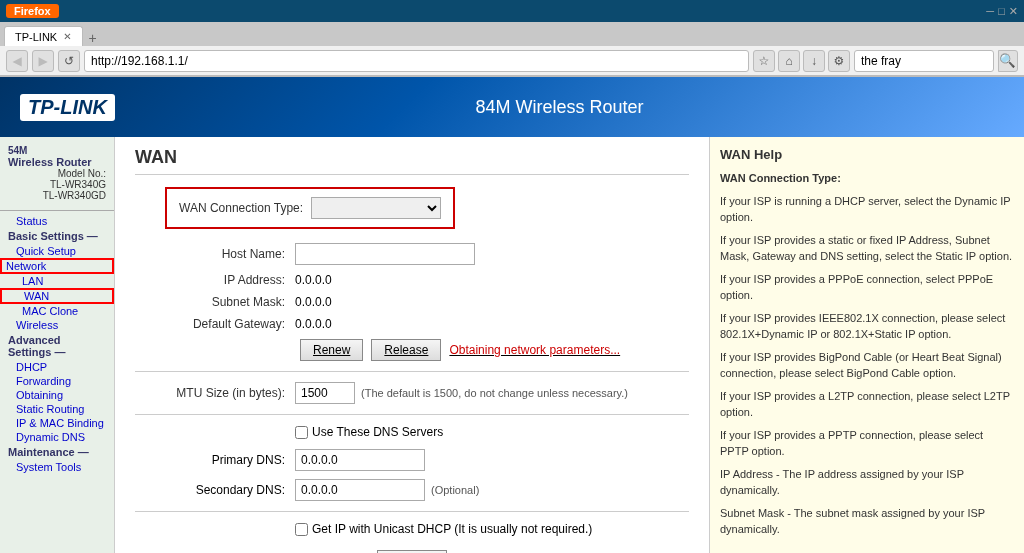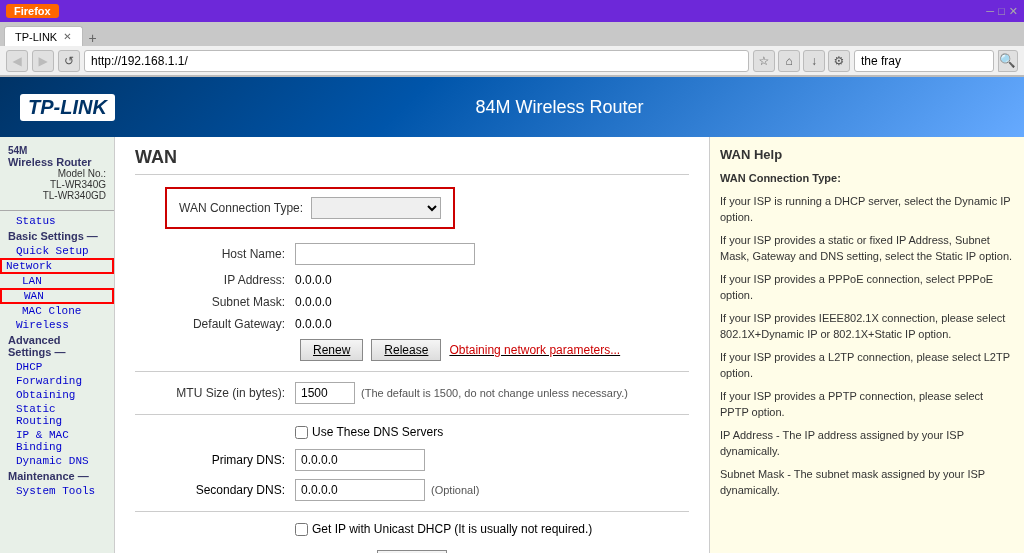--- a/index.html
+++ b/index.html
@@ -1,20 +1,20 @@
 <!DOCTYPE html>
 <html><head>
   <meta charset="utf-8">
   <style>
     * { margin: 0; padding: 0; box-sizing: border-box; }
     body { font-family: Arial, sans-serif; font-size: 12px; background: #fff; width: 1024px; height: 553px; overflow: hidden; }
 
     
     .browser-chrome { background: #ddd; border-bottom: 1px solid #bbb; }
-    .title-bar { background: #6d28d9; color: #fff; padding: 3px 6px; display: flex; align-items: center; gap: 6px; height: 22px; justify-content: space-between; }
+    .title-bar { background: #0c4a6e; color: #fff; padding: 3px 6px; display: flex; align-items: center; gap: 6px; height: 22px; justify-content: space-between; }
     .title-bar-left { display: flex; align-items: center; gap: 4px; }
     .firefox-btn { background: #f60; color: #fff; font-size: 11px; font-weight: bold; padding: 1px 8px; border-radius: 3px; }
     .tab-bar { background: #c8c8c8; display: flex; align-items: flex-end; padding: 0 4px; height: 24px; }
     .tab { background: #e8e8e8; border: 1px solid #bbb; border-bottom: none; padding: 3px 10px; font-size: 11px; display: flex; align-items: center; gap: 6px; height: 20px; border-radius: 3px 3px 0 0; }
     .tab.active { background: #fff; }
     .tab-close { font-size: 10px; color: #666; cursor: pointer; }
     .new-tab { background: none; border: none; font-size: 14px; color: #666; padding: 0 6px; cursor: pointer; }
     .nav-bar { background: #f0f0f0; border-bottom: 1px solid #bbb; display: flex; align-items: center; gap: 4px; padding: 3px 6px; height: 30px; }
     .nav-btn { background: #e0e0e0; border: 1px solid #bbb; border-radius: 3px; width: 22px; height: 22px; display: flex; align-items: center; justify-content: center; font-size: 12px; cursor: pointer; color: #555; }
     .nav-btn.disabled { color: #bbb; }
@@ -26,21 +26,21 @@
     
     .main-layout { display: flex; height: 461px; }
 
     
     .router-header { background: linear-gradient(135deg, #003366 0%, #0055aa 40%, #66aaff 100%); height: 60px; display: flex; align-items: center; padding: 0 20px; }
 
     
     .sidebar { width: 115px; background: #e8f0e8; border-right: 1px solid #ccc; padding: 8px 0; overflow-y: auto; flex-shrink: 0; }
     .sidebar-model { color: #336; font-size: 11px; padding: 0 8px 6px 8px; }
     .sidebar-section { font-weight: bold; color: #336; font-size: 11px; padding: 2px 8px; }
-    .sidebar-item { color: #00c; font-size: 11px; padding: 1px 8px 1px 16px; cursor: pointer; text-decoration: none; display: block; font-family: Liberation Mono, monospace; }
+    .sidebar-item { color: #00c; font-size: 11px; padding: 1px 8px 1px 16px; cursor: pointer; text-decoration: none; display: block; }
     .sidebar-divider { border-top: 1px solid #aaa; margin: 3px 0; }
 
     
     .content-area { flex: 1; padding: 10px 20px; overflow-y: auto; background: #fff; }
     .page-title { font-size: 18px; font-weight: bold; color: #333; margin-bottom: 12px; padding-bottom: 6px; border-bottom: 1px solid #ccc; }
     .form-row { display: flex; align-items: center; margin-bottom: 8px; }
     .form-label { width: 160px; text-align: right; padding-right: 10px; color: #333; font-size: 12px; }
     .form-input { border: 1px solid #aaa; padding: 2px 5px; font-size: 12px; height: 22px; }
     .form-input-wide { width: 180px; }
 
@@ -236,20 +236,21 @@
   </div>
 
   <div class="help-panel">
     <div class="help-title">WAN Help</div>
     <div class="help-text">
       <p><b>WAN Connection Type:</b></p>
       <p>If your ISP is running a DHCP server, select the Dynamic IP option.</p>
       <p>If your ISP provides a static or fixed IP Address, Subnet Mask, Gateway and DNS setting, select the Static IP option.</p>
       <p>If your ISP provides a PPPoE connection, select PPPoE option.</p>
       <p>If your ISP provides IEEE802.1X connection, please select 802.1X+Dynamic IP or 802.1X+Static IP option.</p>
+      <p>If your ISP provides BigPond Cable (or Heart Beat Signal) connection, please select BigPond Cable option.</p>
       <p>If your ISP provides a L2TP connection, please select L2TP option.</p>
       <p>If your ISP provides a PPTP connection, please select PPTP option.</p>
       <p>IP Address - The IP address assigned by your ISP dynamically.</p>
       <p>Subnet Mask - The subnet mask assigned by your ISP dynamically.</p>
 
     </div>
   </div>
 
 </div>
 

